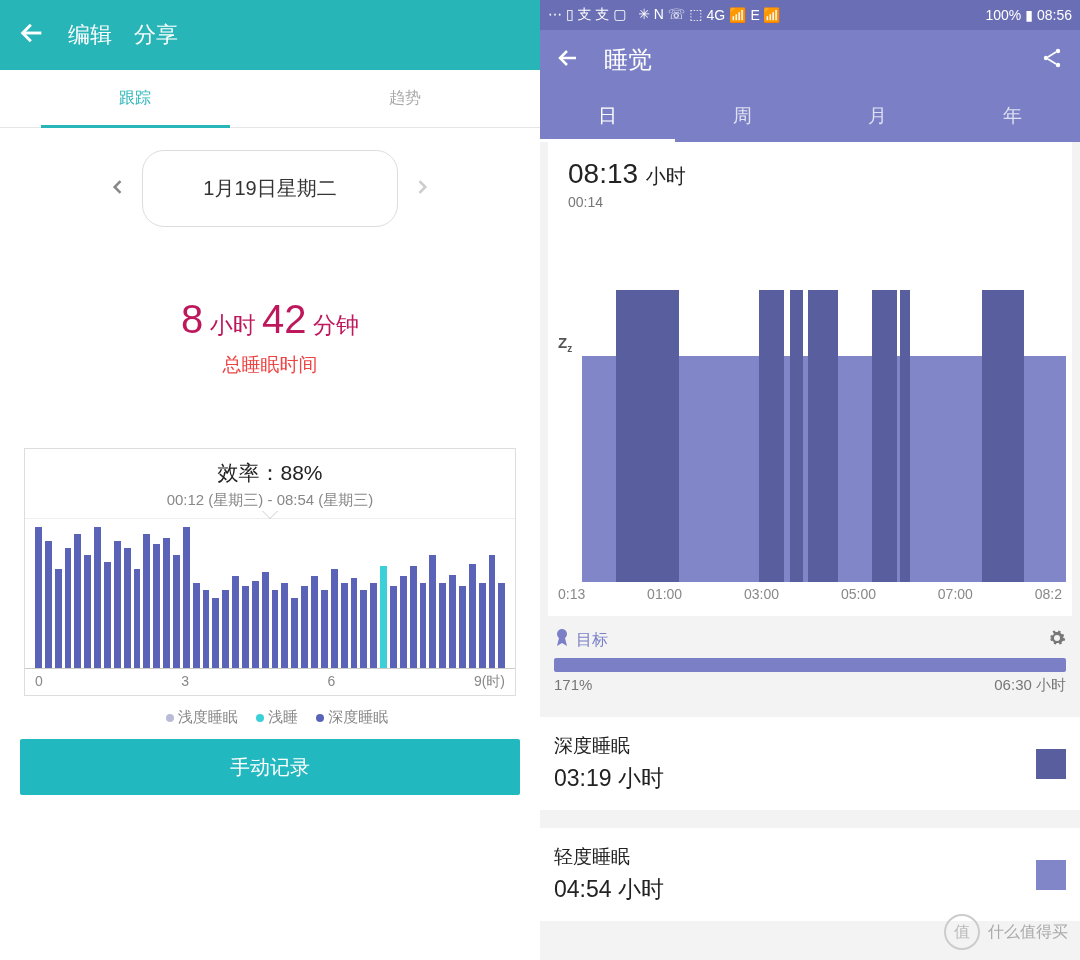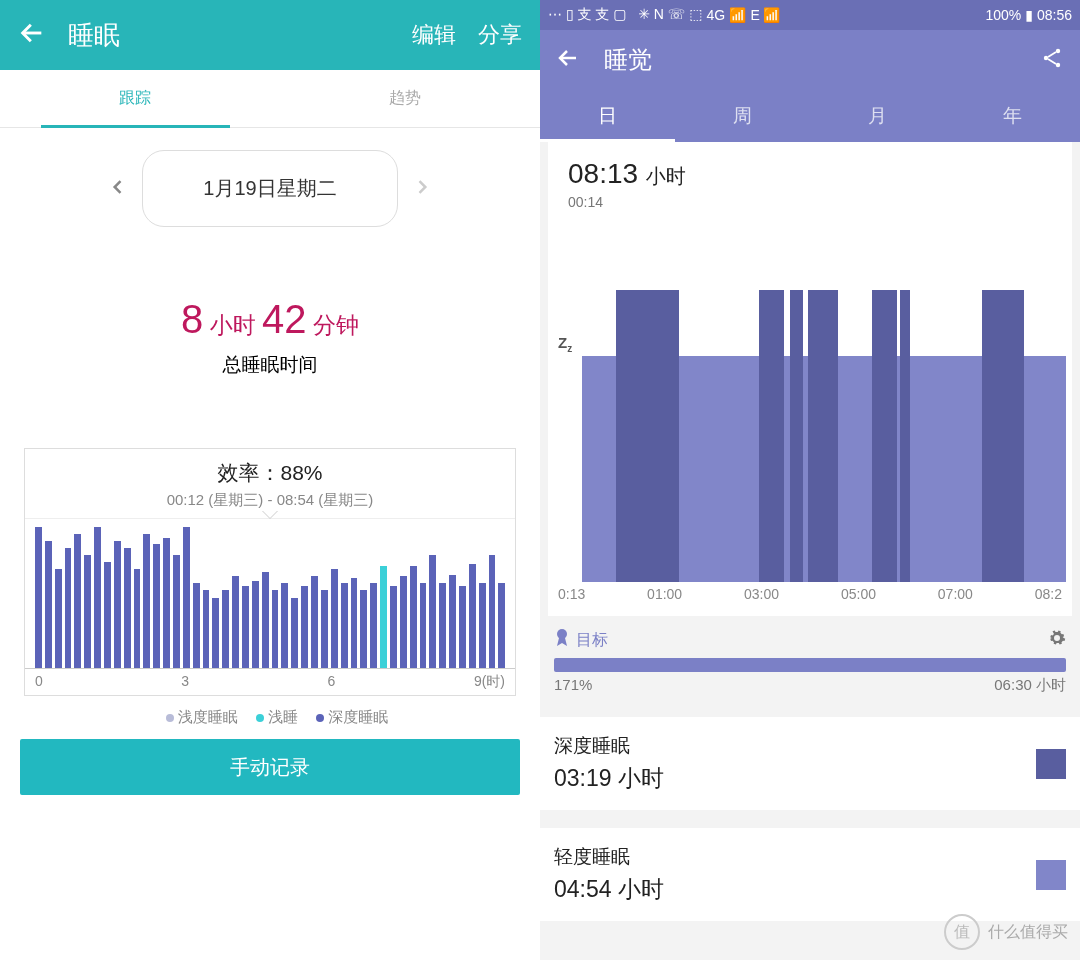--- a/index.html
+++ b/index.html
@@ -19,21 +19,21 @@
   .l-tab.active::after { content: ""; position: absolute; bottom: -1px; left: 15%; width: 70%; height: 3px; background: #28b5b8; }
 
   .l-daterow { display: flex; align-items: center; justify-content: center; padding: 22px 30px 10px; gap: 14px; }
   .chev { color: #bbb; }
   .chev svg { width: 20px; height: 20px; }
   .date-pill { border: 1px solid #ddd; border-radius: 22px; padding: 24px 60px; font-size: 20px; color: #333; }
 
   .l-summary { text-align: center; padding: 60px 0 30px; }
   .l-big { font-size: 23px; color: #be185d; }
   .l-big .n { font-size: 40px; }
-  .l-sub { color: #000000; font-size: 19px; margin-top: 10px; }
+  .l-sub { color: #ef4444; font-size: 19px; margin-top: 10px; }
 
   .l-chartcard { margin: 40px 24px 0; border: 1px solid #ddd; }
   .l-eff-head { text-align: center; padding: 10px 0 4px; font-size: 21px; color: #222; }
   .l-eff-range { text-align: center; font-size: 15px; color: #888; padding-bottom: 8px; position: relative; }
   .l-eff-range::after { content: ""; position: absolute; bottom: -8px; left: 50%; transform: translateX(-50%); border: 8px solid transparent; border-top-color: #fff; width: 0; height: 0; filter: drop-shadow(0 1px 0 #ccc); }
 
   .l-bars { height: 150px; display: flex; align-items: flex-end; gap: 3px; padding: 8px 10px 0; border-top: 1px solid #eee; }
   .l-bar { flex: 1; background: #5b63b8; }
   .l-bar.cyan { background: #3bd0d8; }
   .l-xaxis { display: flex; font-size: 14px; color: #888; padding: 4px 10px; border-top: 1px solid #ccc; }
@@ -105,21 +105,20 @@
 <body>
 
 <div class="pane left">
   <div class="l-header">
     <span class="l-back">
       <svg viewBox="0 0 24 24" fill="none" stroke="#fff" stroke-width="2.5">
           <path d="M20 12H5"></path>
           <path d="M11 5l-7 7 7 7"></path>
         </svg>
     </span>
-    <span class="l-title">睡眠</span>
     <span class="l-action">编辑</span>
     <span class="l-action">分享</span>
   </div>
 
   <div class="l-tabs">
     <div class="l-tab active">跟踪</div>
     <div class="l-tab">趋势</div>
   </div>
 
   <div class="l-daterow">

